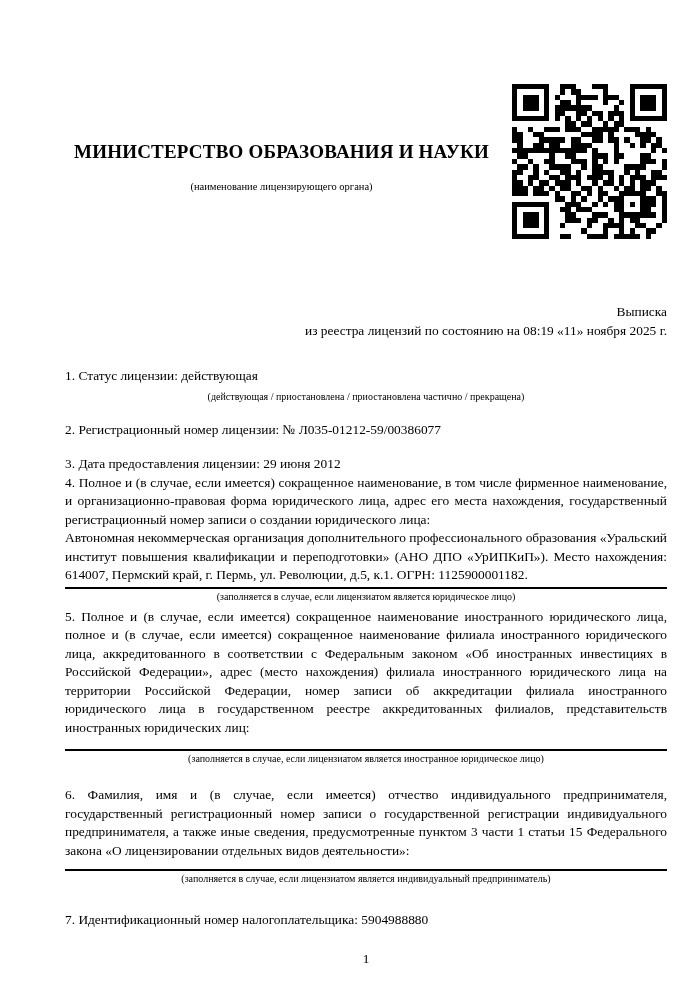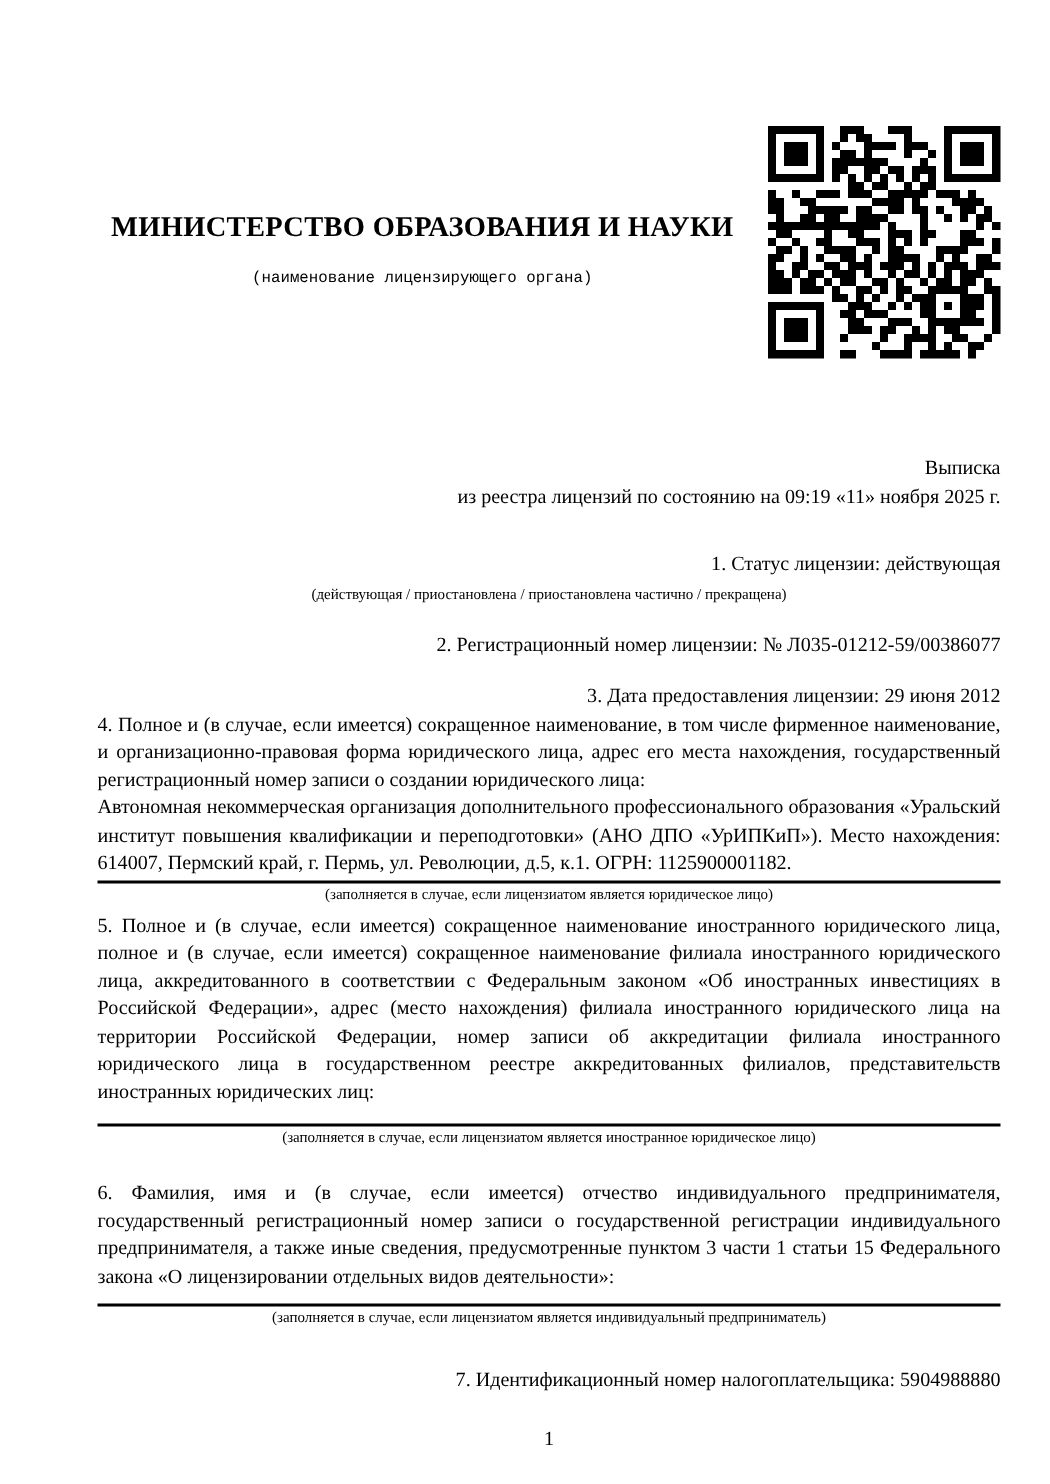--- a/index.html
+++ b/index.html
@@ -34,38 +34,36 @@
   .ministry-line {
     font-weight: bold;
     font-size: 19px;
     line-height: 25px;
     letter-spacing: 0.2px;
   }
   .header-caption {
     font-size: 10.5px;
     line-height: 13px;
     margin-top: 16px;
-    font-family: Liberation Mono, monospace;
   }
   .qr-box {
     flex: 0 0 auto;
     width: 155px; height: 155px;
   }
   
   .title-block {
     margin-top: 64px;
     text-align: right;
     font-size: 13.4px;
     line-height: 18.5px;
   }
   
   .item {
     font-size: 13.4px;
     line-height: 18.5px;
-    text-align: right;
   }
   .just { text-align: justify; }
   .small-caption {
     font-size: 10px;
     line-height: 13px;
     text-align: center;
   }
   .rule {
     border: none;
     border-top: 2px solid #000000;
@@ -550,21 +548,21 @@
               <rect x="22" y="28" width="1" height="1"></rect>
               <rect x="23" y="28" width="1" height="1"></rect>
               <rect x="25" y="28" width="1" height="1"></rect>
             </g>
           </svg>
       </div>
     </div>
 
     <div class="title-block">
       <div>Выписка</div>
-      <div>из реестра лицензий по состоянию на 09:19 «11» ноября 2025 г.</div>
+      <div>из реестра лицензий по состоянию на 08:19 «11» ноября 2025 г.</div>
     </div>
 
     <div class="item m-item1">1. Статус лицензии: действующая</div>
     <div class="small-caption m-cap1">(действующая / приостановлена / приостановлена частично / прекращена)</div>
 
     <div class="item m-item2">2. Регистрационный номер лицензии: № Л035-01212-59/00386077</div>
 
     <div class="item m-item3">3. Дата предоставления лицензии: 29 июня 2012</div>
 
     <div class="item just m-item4">4. Полное и (в случае, если имеется) сокращенное наименование, в том числе фирменное наименование, и организационно-правовая форма юридического лица, адрес его места нахождения, государственный регистрационный номер записи о создании юридического лица:</div>

